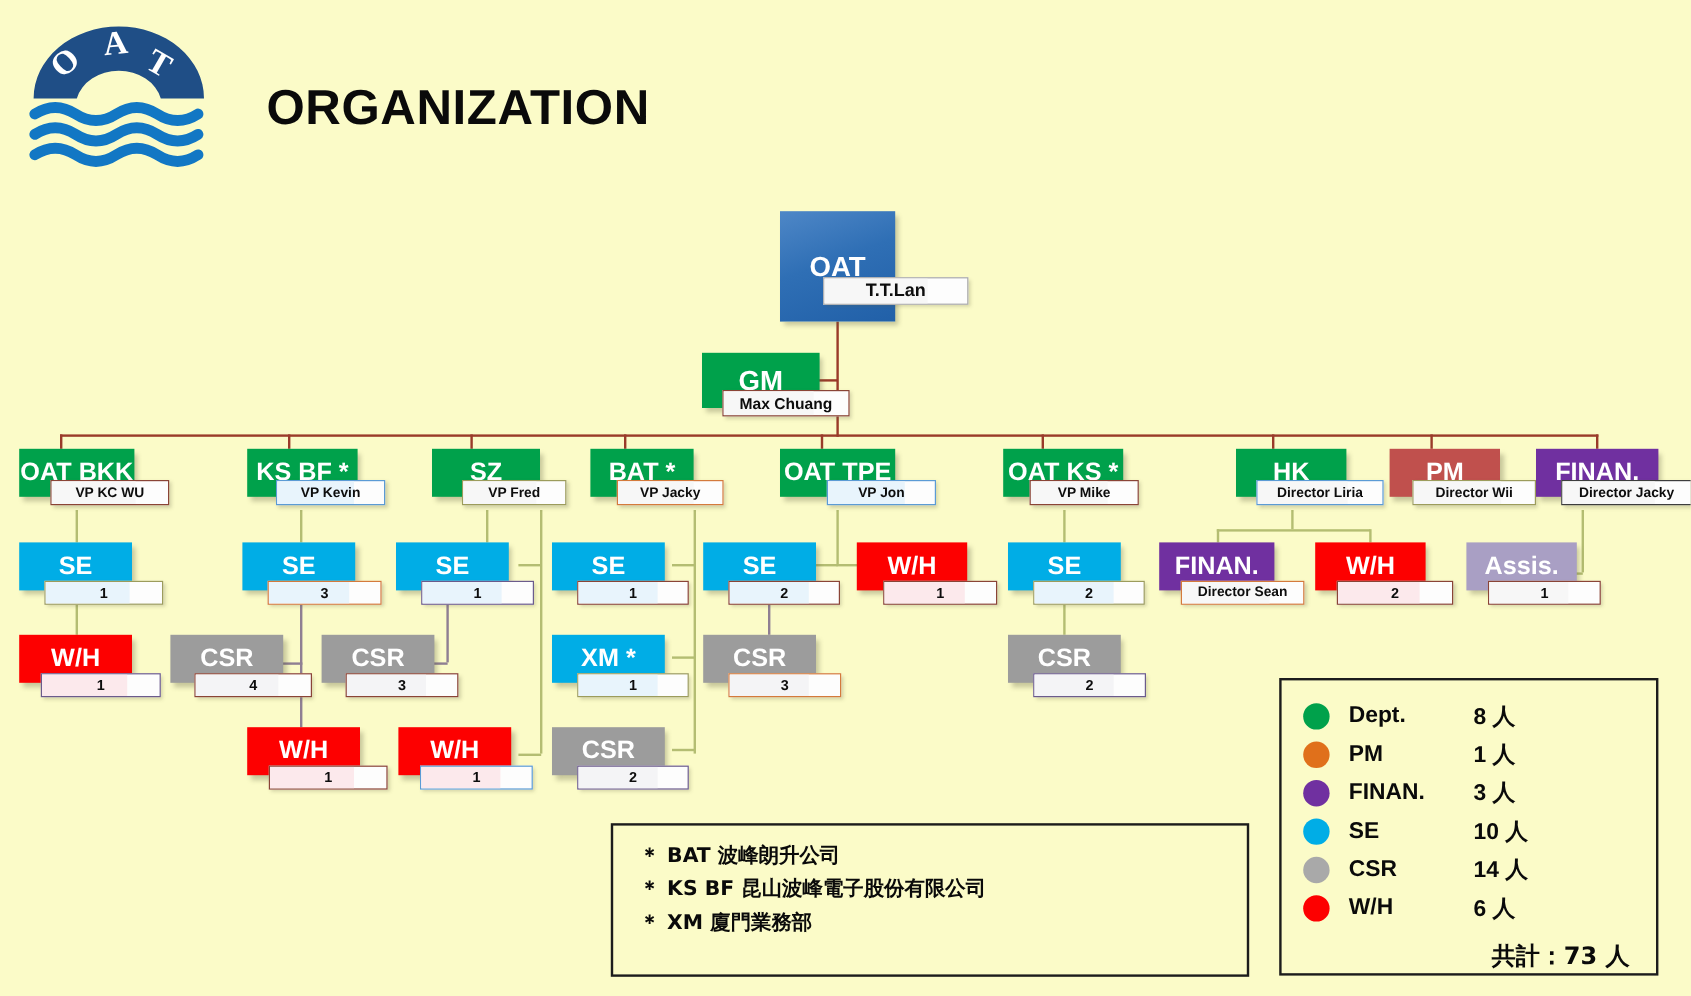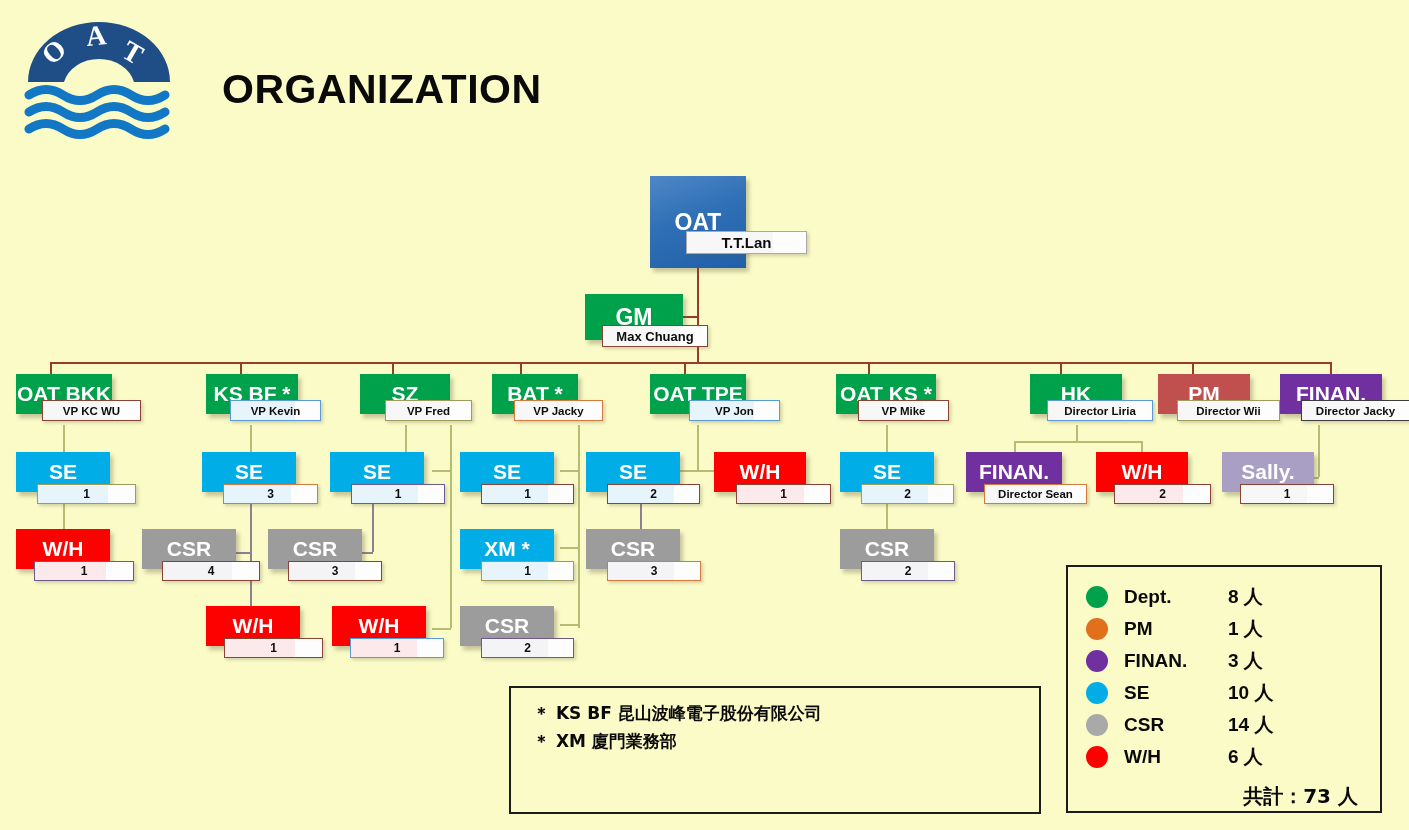--- a/index.html
+++ b/index.html
@@ -305,21 +305,21 @@
       </div>
   </div>
   <div class="node" style="left:1096px; top:452px;">
     <div class="bx c-red" style="width:92px; height:40px; font-size:21px;">W/H</div>
     <div class="lb" style="left:18px; top:32px; width:95px; height:18px; font-size:12px;">
         <div class="fill f-pink"></div>
         <span>2</span>
       </div>
   </div>
   <div class="node" style="left:1222px; top:452px;">
-    <div class="bx c-lav" style="width:92px; height:40px; font-size:21px;">Sally.</div>
+    <div class="bx c-lav" style="width:92px; height:40px; font-size:21px;">Assis.</div>
     <div class="lb" style="left:18px; top:32px; width:92px; height:18px; font-size:12px;">
         <div class="fill f-white"></div>
         <span>1</span>
       </div>
   </div>
 
   <div class="node" style="left:16px; top:529px;">
     <div class="bx c-red" style="width:94px; height:40px; font-size:21px;">W/H</div>
     <div class="lb" style="left:18px; top:32px; width:98px; height:18px; font-size:12px; border-color:#6b5b8c;">
         <div class="fill f-pink"></div>
@@ -412,17 +412,18 @@
     </div>
     <div class="lgrow">
       <div class="lgdot" style="background:#fd0000"></div>
       <div class="lglbl">W/H</div>
       <div class="lgval">6 人</div>
     </div>
     <div id="lgtotal">共計：73 人</div>
   </div>
 
   <div id="notes">
+    <div class="note">＊ BAT  波峰朗升公司</div>
     <div class="note">＊ KS BF  昆山波峰電子股份有限公司</div>
     <div class="note">＊ XM  廈門業務部</div>
   </div>
 
 </div>
 
 </body></html>

